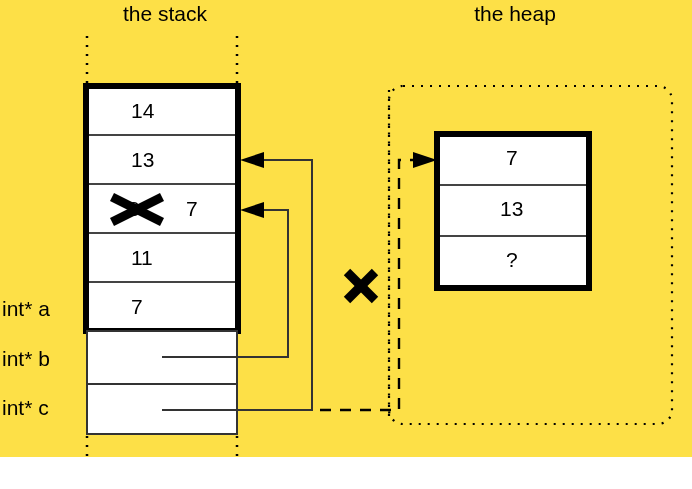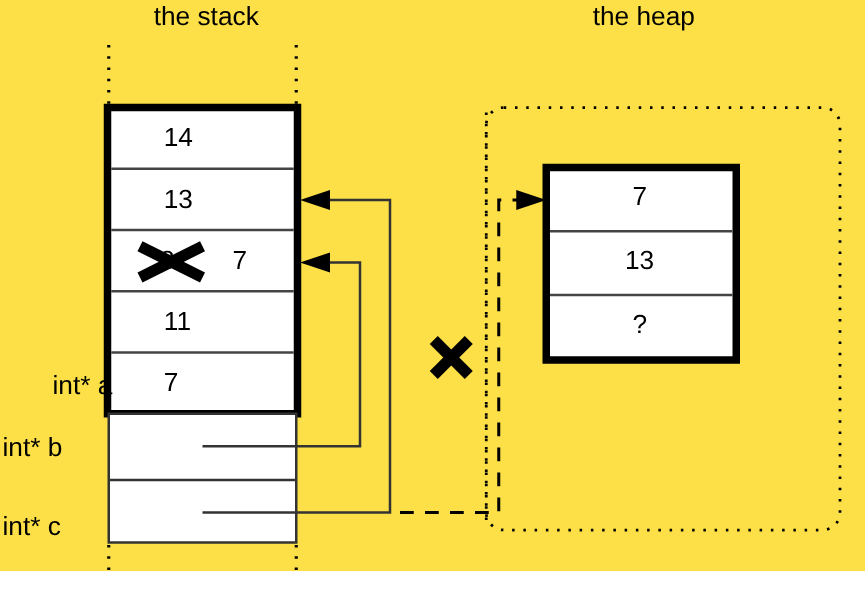--- a/index.html
+++ b/index.html
@@ -103,17 +103,17 @@
   <div class="cellval" style="left:131px; top:148px;">13</div>
   <div class="cellval" style="left:128px; top:197px;">8</div>
   <div class="cellval" style="left:186px; top:197px;">7</div>
   <div class="cellval" style="left:131px; top:246px;text-align:right;">11</div>
   <div class="cellval" style="left:131px; top:295px;">7</div>
 
   <div class="cellval" style="left:506px; top:146px;">7</div>
   <div class="cellval" style="left:500px; top:197px;">13</div>
   <div class="cellval" style="left:506px; top:248px;">?</div>
 
-  <div class="varlabel" style="left:2px; top:297px;margin-left:40px;">int* a</div>
+  <div class="varlabel" style="left:2px; top:297px;">int* a</div>
   <div class="varlabel" style="left:2px; top:347px;text-align:right;">int* b</div>
-  <div class="varlabel" style="left:2px; top:410px;">int* c</div>
+  <div class="varlabel" style="left:2px; top:396px;">int* c</div>
 
 </div>
 
 </body></html>

